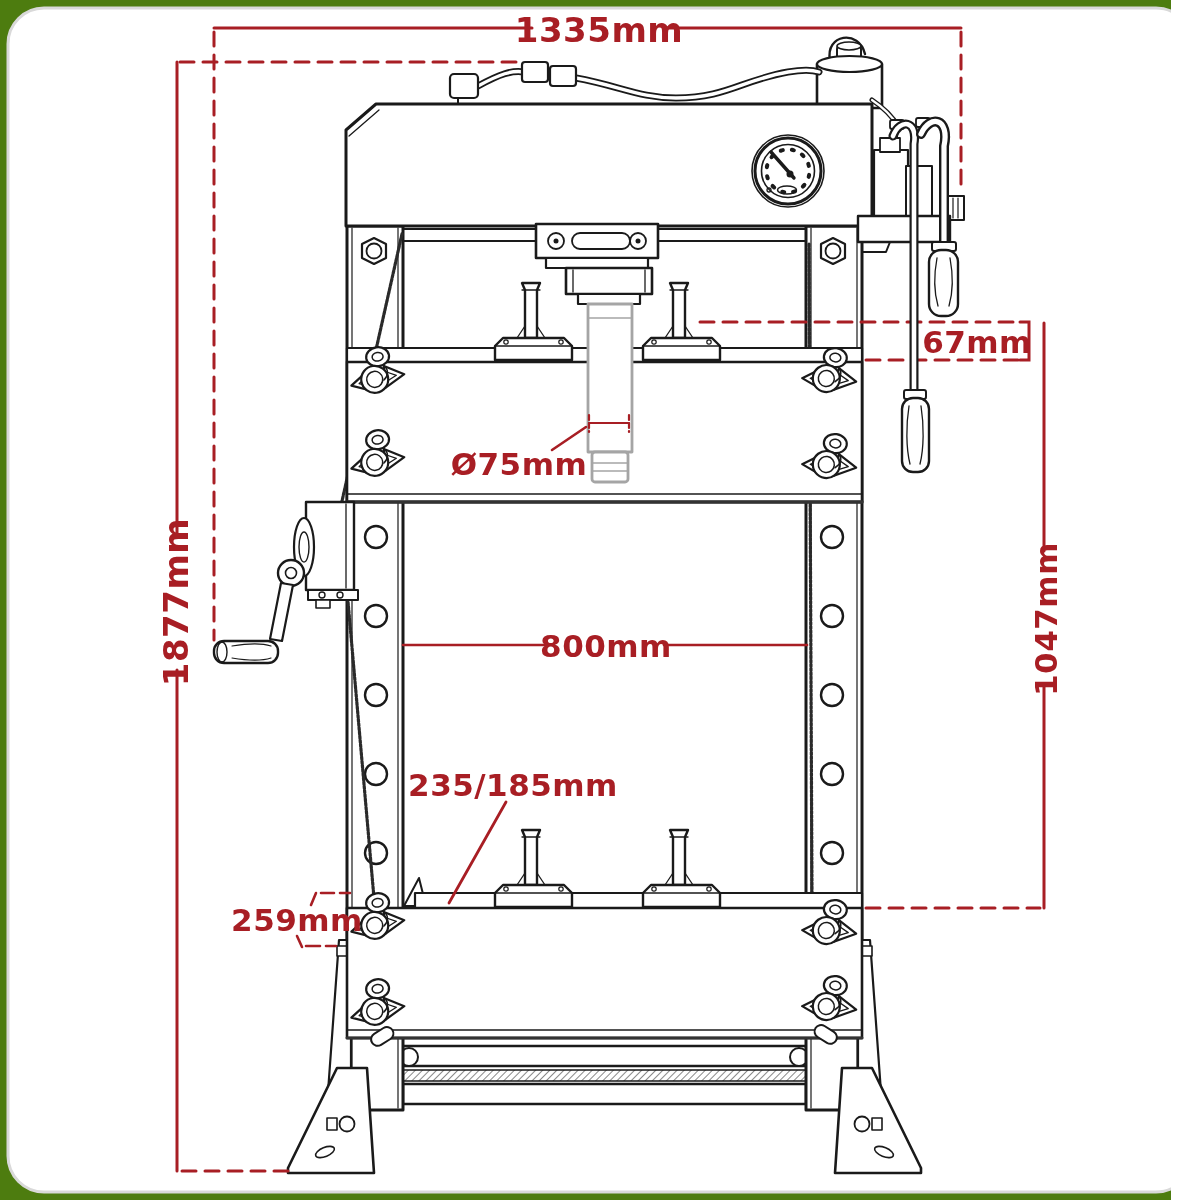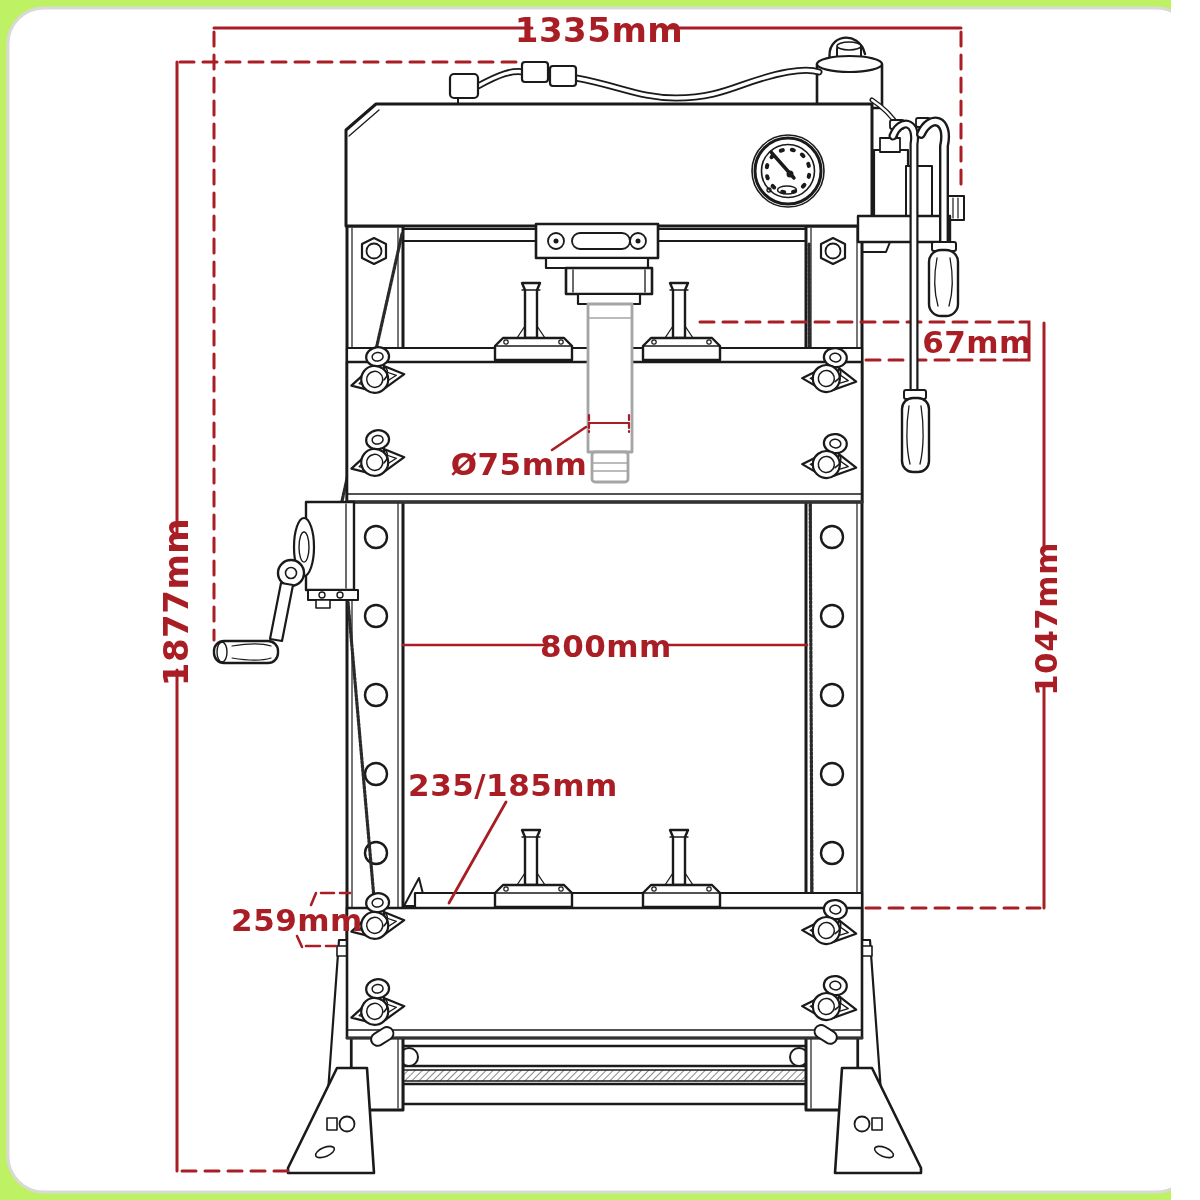--- a/index.html
+++ b/index.html
@@ -1,19 +1,19 @@
 <!DOCTYPE html>
 <html><head>
 <meta charset="utf-8">
 <style>
   html,body{margin:0;padding:0;background:#ffffff;}
   .page{
     position:relative;
     width:1171px;height:1200px;
-    background:#bef264;
+    background:#4d7c0f;
     font-family:"DejaVu Sans","Liberation Sans",sans-serif;
     overflow:hidden;
   }
   svg{display:block;width:1200px;height:1200px;}
   text.dim{
     font-family:"DejaVu Sans","Liberation Sans",sans-serif;
     font-weight:bold;
     letter-spacing:.5px;
   }
 </style>

